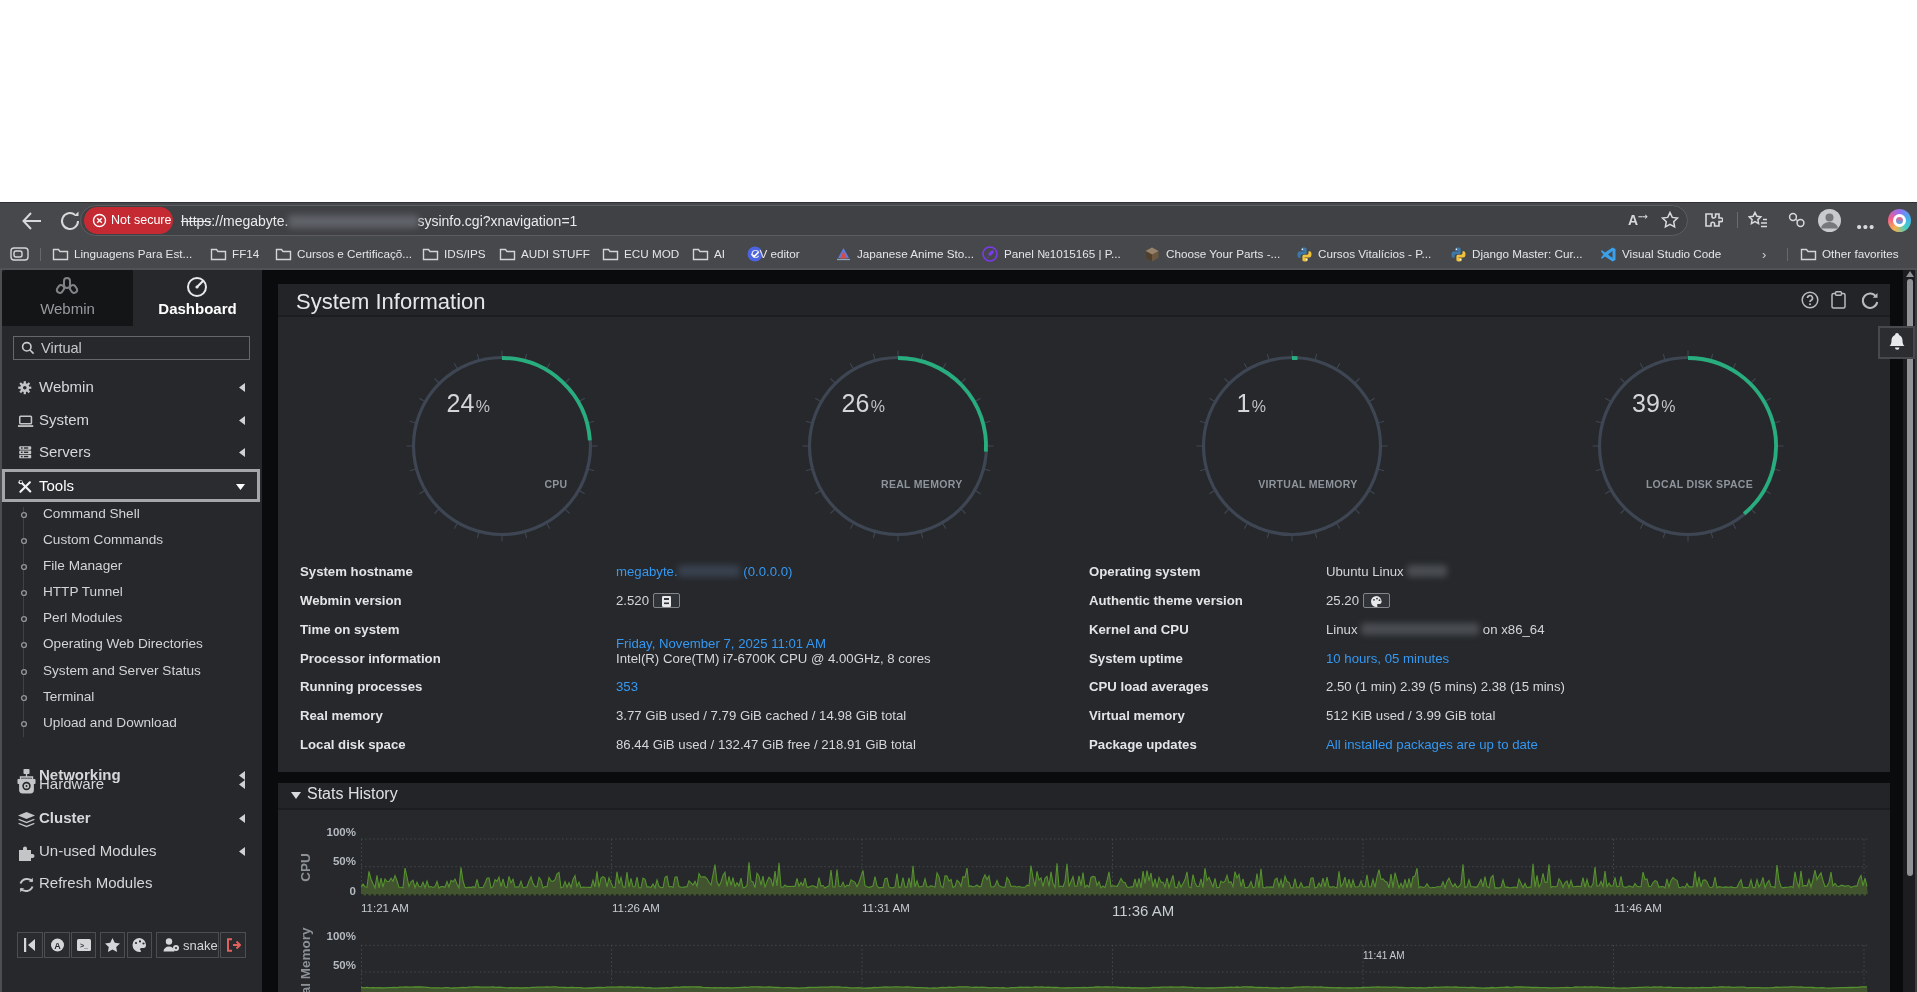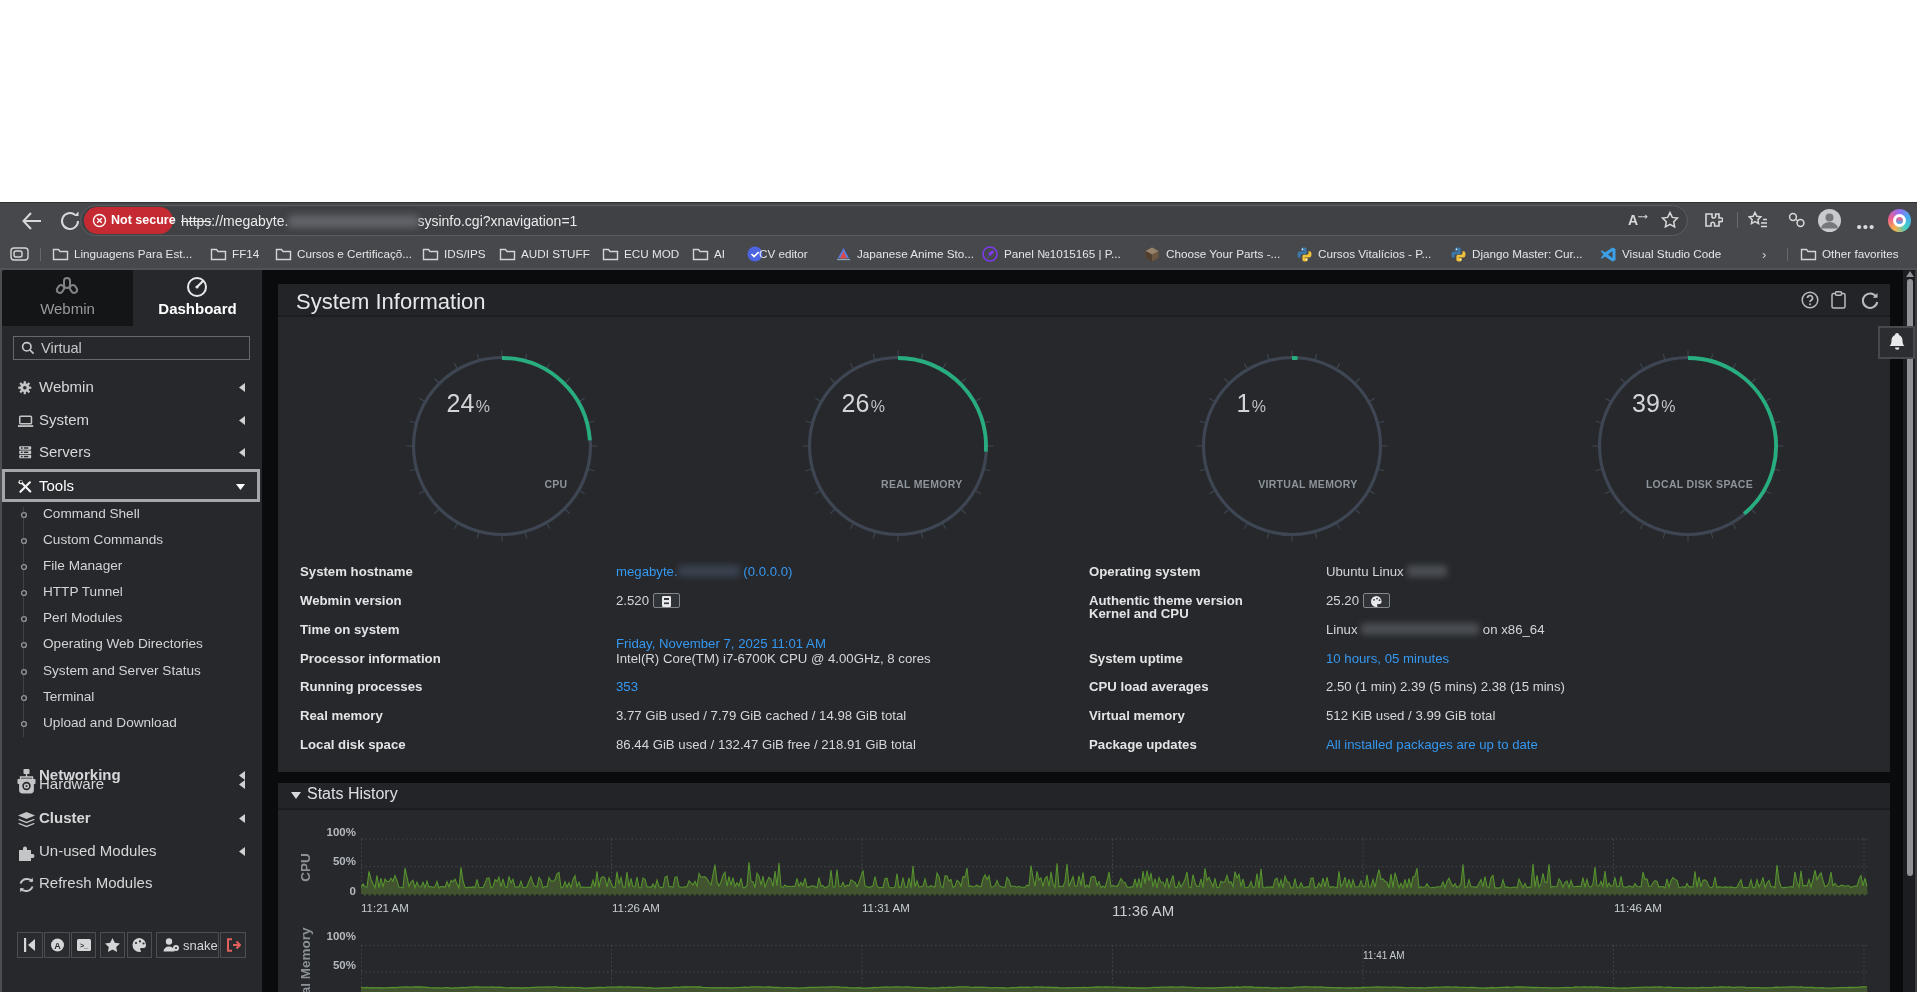--- a/index.html
+++ b/index.html
@@ -27,21 +27,21 @@
 <svg class="abs" style="left:58px;top:209px" width="24" height="24" fill="none" stroke="#d8d9da" stroke-width="2">
     <path d="M20 12 a8 8 0 1 1 -3-6.2"></path>
     <path d="M20.5 2.5 v4.6 h-4.6" fill="#d8d9da" stroke="none"></path>
   </svg>
 <div class="abs" style="left:80px;top:205px;width:1608px;height:31px;background:#404145;border:1px solid #5c5d61;border-radius:16px"></div>
 <div class="abs" style="left:84px;top:207px;width:89px;height:27px;background:#c52a32;border-radius:14px"></div>
 <svg class="abs" style="left:92px;top:213px" width="15" height="15" fill="none" stroke="#fff" stroke-width="1.4">
     <circle cx="7.5" cy="7.5" r="6"></circle>
     <path d="M5.2 5.2 l4.6 4.6 M9.8 5.2 l-4.6 4.6"></path>
   </svg>
-<div class="abs" style="left:111px;top:213px;font-size:12.5px;font-weight:bold;color:#fff">Not secure</div>
+<div class="abs" style="left:111px;top:213px;font-size:12.5px;font-weight:normal;color:#fff">Not secure</div>
 <div class="abs" style="left:181px;top:212.5px;font-size:14px;color:#e9eaeb"><span style="text-decoration:line-through">https</span>://megabyte.<span style="display:inline-block;width:131px;height:13px;background:#5f6268;border-radius:4px;filter:blur(3px);vertical-align:-2px;margin-right:-2px"></span>sysinfo.cgi?xnavigation=1</div>
 <div class="abs" style="left:1628px;top:211px;font-size:14px;font-weight:bold;color:#d8d9da">A<span style="font-size:9px;vertical-align:6px">⤍</span></div>
 <svg class="abs" style="left:1660px;top:210px" width="20" height="20" fill="none" stroke="#d8d9da" stroke-width="1.5">
     <path d="M10 2.6 l2.3 4.8 5.2.7 -3.8 3.6 .9 5.2 -4.6-2.5 -4.6 2.5 .9-5.2 -3.8-3.6 5.2-.7 Z"></path>
   </svg>
 <svg class="abs" style="left:1702px;top:210px" width="21" height="21" fill="none" stroke="#d8d9da" stroke-width="1.6">
     <path d="M7 4 h3 v2.2 a1.8 1.8 0 1 0 3.6 0 V4 h3.4 v4 h2 a1.8 1.8 0 1 1 0 3.6 h-2 v4.4 h-4.4 v-2 a1.8 1.8 0 1 0 -3.6 0 v2 H4 V4 h3"></path>
   </svg>
 <div class="abs" style="left:1737px;top:212px;width:1px;height:16px;background:#6a6b6f"></div>
 <svg class="abs" style="left:1748px;top:210px" width="20" height="20" fill="none" stroke="#d8d9da" stroke-width="1.5">
@@ -123,21 +123,21 @@
     </span>
     <span class="t" style="left:22px">AI</span>
   </div>
 <div class="bkm" style="left:747px">
     <span class="ic">
       <svg width="17" height="17">
         <circle cx="8" cy="8" r="7.5" fill="#4d64e0"></circle>
         <path d="M4.5 8 l2.6 2.6 L11.7 6" stroke="#fff" stroke-width="1.7" fill="none"></path>
       </svg>
     </span>
-    <span class="t" style="left:12px">CV editor</span>
+    <span class="t" style="left:4px">CV editor</span>
   </div>
 <div class="bkm" style="left:835px">
     <span class="ic">
       <svg width="17" height="17">
         <path d="M8.5 2 L3 12 h11 Z" fill="#5a7de0"></path>
         <path d="M8.5 5 L5 12.5 h7 Z" fill="#d84b4b"></path>
         <path d="M2 13.5 h13" stroke="#8ab" stroke-width="1.3"></path>
       </svg>
     </span>
     <span class="t" style="left:22px">Japanese Anime Sto...</span>
@@ -614,21 +614,21 @@
 <div class="val" style="left:616px;top:737px">86.44 GiB used / 132.47 GiB free / 218.91 GiB total</div>
 <div class="lbl" style="left:1089px;top:564px">Operating system</div>
 <div class="val" style="left:1326px;top:564px">Ubuntu Linux <span style="display:inline-block;width:40px;height:12px;background:#4a4d52;border-radius:3px;filter:blur(3px);vertical-align:-1px"></span></div>
 <div class="lbl" style="left:1089px;top:593px">Authentic theme version</div>
 <div class="val" style="left:1326px;top:593px">25.20 <span style="display:inline-block;position:relative;width:27px;height:15px;border:1px solid #83868a;border-radius:2px;background:#303337;vertical-align:-3px"><svg style="position:absolute;left:7.5px;top:2px" width="11" height="11">
         <path d="M5.5 0 a5.5 5.5 0 1 0 0 11 c1.2 0 1.4-.8.8-1.4 -.7-.7-.3-1.7.8-1.7 h1.5 c1.3 0 2-.8 2-2.4 A5.5 5.5 0 0 0 5.5 0" fill="#e8e9ea"></path>
         <circle cx="3" cy="3.8" r=".9" fill="#303337"></circle>
         <circle cx="6" cy="2.6" r=".9" fill="#303337"></circle>
         <circle cx="8.5" cy="4.2" r=".9" fill="#303337"></circle>
       </svg></span></div>
-<div class="lbl" style="left:1089px;top:606px">Kernel and CPU</div>
+<div class="lbl" style="left:1089px;top:622px">Kernel and CPU</div>
 <div class="val" style="left:1326px;top:622px">Linux <span style="display:inline-block;width:118px;height:12px;background:#4a4d52;border-radius:3px;filter:blur(3px);vertical-align:-1px"></span> on x86_64</div>
 <div class="lbl" style="left:1089px;top:651px">System uptime</div>
 <div class="val" style="left:1326px;top:651px"><span class="blue">10 hours, 05 minutes</span></div>
 <div class="lbl" style="left:1089px;top:679px">CPU load averages</div>
 <div class="val" style="left:1326px;top:679px">2.50 (1 min) 2.39 (5 mins) 2.38 (15 mins)</div>
 <div class="lbl" style="left:1089px;top:708px">Virtual memory</div>
 <div class="val" style="left:1326px;top:708px">512 KiB used / 3.99 GiB total</div>
 <div class="lbl" style="left:1089px;top:737px">Package updates</div>
 <div class="val" style="left:1326px;top:737px"><span class="blue">All installed packages are up to date</span></div>
 <div class="abs" style="left:278px;top:783px;width:1612px;height:209px;background:#26282b"></div>

